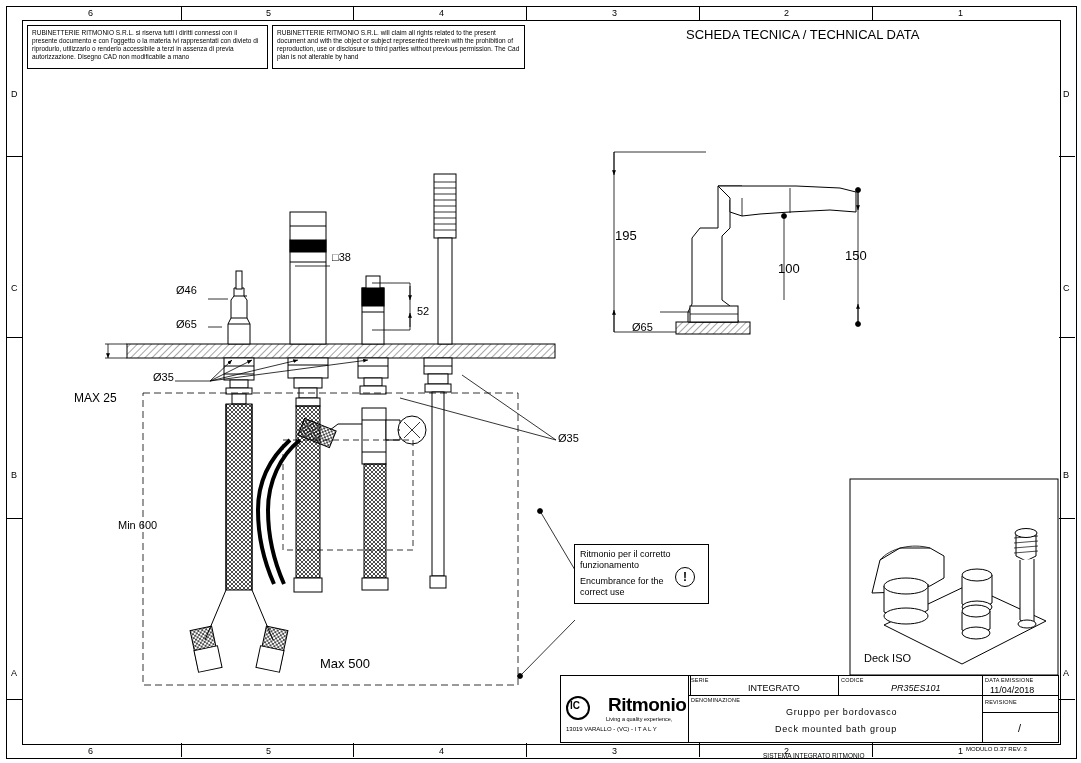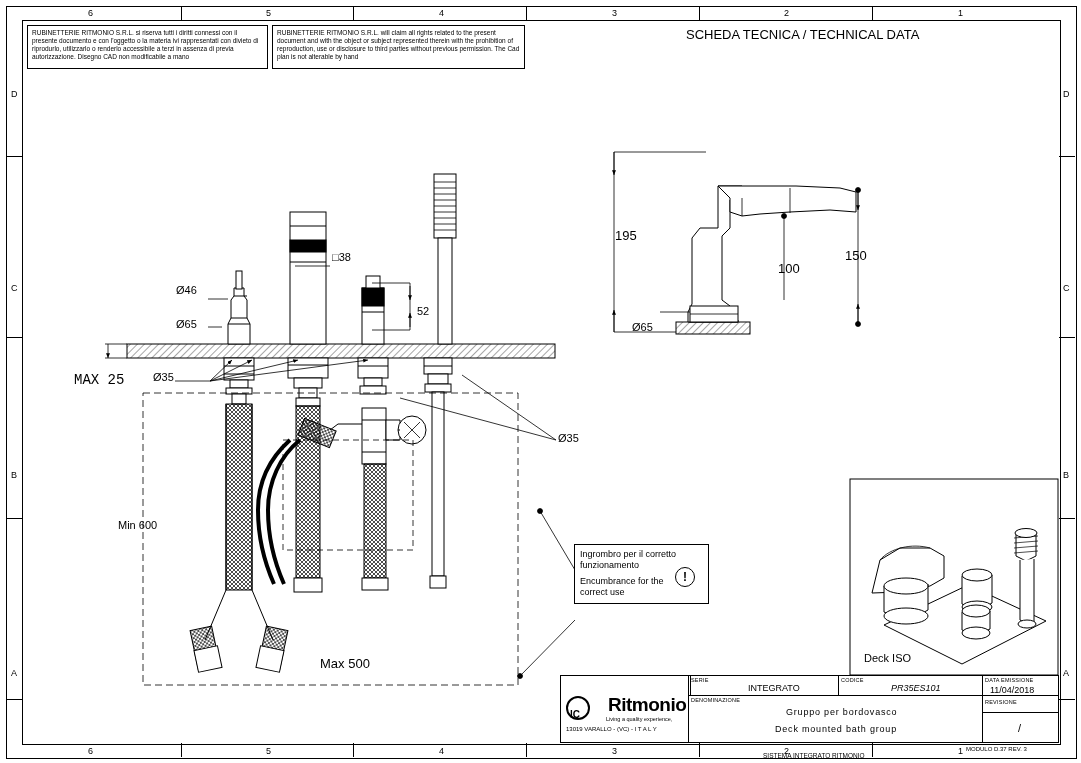--- a/index.html
+++ b/index.html
@@ -282,32 +282,32 @@
       <ellipse cx="1027" cy="624" rx="9" ry="4" fill="#fff"></ellipse>
     </g>
   </svg>
 
   <div class="dim" style="left:176px;top:284px;">Ø46</div>
   <div class="dim" style="left:176px;top:318px;">Ø65</div>
   <div class="dim" style="left:153px;top:371px;">Ø35</div>
   <div class="dim" style="left:558px;top:432px;">Ø35</div>
   <div class="dim" style="left:332px;top:251px;">□38</div>
   <div class="dim" style="left:405px;top:305px;margin-left:12px;">52</div>
-  <div class="dimbig" style="left:74px;top:372px;font-size:14px;font-family:Liberation Mono, monospace;">MAX 25</div>
+  <div class="dimbig" style="left:74px;top:391px;font-size:12px;">MAX 25</div>
   <div class="dim" style="left:118px;top:519px;">Min 600</div>
   <div class="dim" style="left:320px;top:656px;font-size:13px;">Max 500</div>
   <div class="dim" style="left:615px;top:228px;font-size:13px;">195</div>
   <div class="dim" style="left:778px;top:261px;font-size:13px;">100</div>
   <div class="dim" style="left:845px;top:248px;font-size:13px;">150</div>
   <div class="dim" style="left:632px;top:321px;">Ø65</div>
   <div class="dim" style="left:864px;top:652px;font-size:11px;">Deck ISO</div>
 
   <div class="frame" style="left:574px;top:544px;width:133px;height:58px;background:#fff;">
     <div style="position:absolute;left:5px;top:4px;font-size:9px;line-height:1.25;">
-      <span>Ingrombro per il corretto</span><br>
+      <span>Ritmonio per il corretto</span><br>
       <span>funzionamento</span>
     </div>
     <div style="position:absolute;left:5px;top:31px;font-size:9px;line-height:1.25;">
       <span>Encumbrance for the</span><br>
       <span>correct use</span>
     </div>
     <div style="position:absolute;left:100px;top:22px;width:18px;height:18px;border:1px solid #000;border-radius:50%;text-align:center;font-size:12px;line-height:18px;font-weight:bold;">!</div>
   </div>
 
   <div class="tb" style="left:560px;top:675px;width:499px;height:68px;"></div>
@@ -327,21 +327,21 @@
   <div class="tblbl" style="left:985px;top:677px;">DATA  EMISSIONE</div>
   <div class="tbval" style="left:990px;top:685px;">11/04/2018</div>
   <div class="tblbl" style="left:691px;top:697px;">DENOMINAZIONE</div>
   <div class="tbval" style="left:786px;top:707px;letter-spacing:.8px;">Gruppo per bordovasco</div>
   <div class="tbval" style="left:775px;top:724px;letter-spacing:.8px;">Deck mounted bath group</div>
   <div class="tblbl" style="left:985px;top:699px;">REVISIONE</div>
   <div class="tbval" style="left:1018px;top:722px;font-size:11px;">/</div>
 
   <div style="position:absolute;left:566px;top:690px;width:118px;height:44px;">
     <div style="position:absolute;left:0;top:6px;width:20px;height:20px;border:2px solid #000;border-radius:50%;"></div>
-    <div style="position:absolute;left:4px;top:19px;font-size:10px;font-weight:bold;">lC</div>
+    <div style="position:absolute;left:4px;top:10px;font-size:10px;font-weight:bold;">lC</div>
     <div class="logotxt" style="position:absolute;left:26px;top:4px;font-size:19px;font-weight:bold;letter-spacing:-.5px;margin-left:16px;">Ritmonio</div>
     <div class="logotxt" style="position:absolute;left:40px;top:26px;font-size:5.5px;">Living a quality experience,</div>
     <div class="logotxt" style="position:absolute;left:0px;top:36px;font-size:6px;">13019 VARALLO  -  (VC)  -  I T A L Y</div>
   </div>
 
   <div style="position:absolute;left:763px;top:752px;font-size:6.5px;">SISTEMA INTEGRATO RITMONIO</div>
   <div style="position:absolute;left:966px;top:746px;font-size:6px;">MODULO D.37 REV. 3</div>
 
 </div>
 

